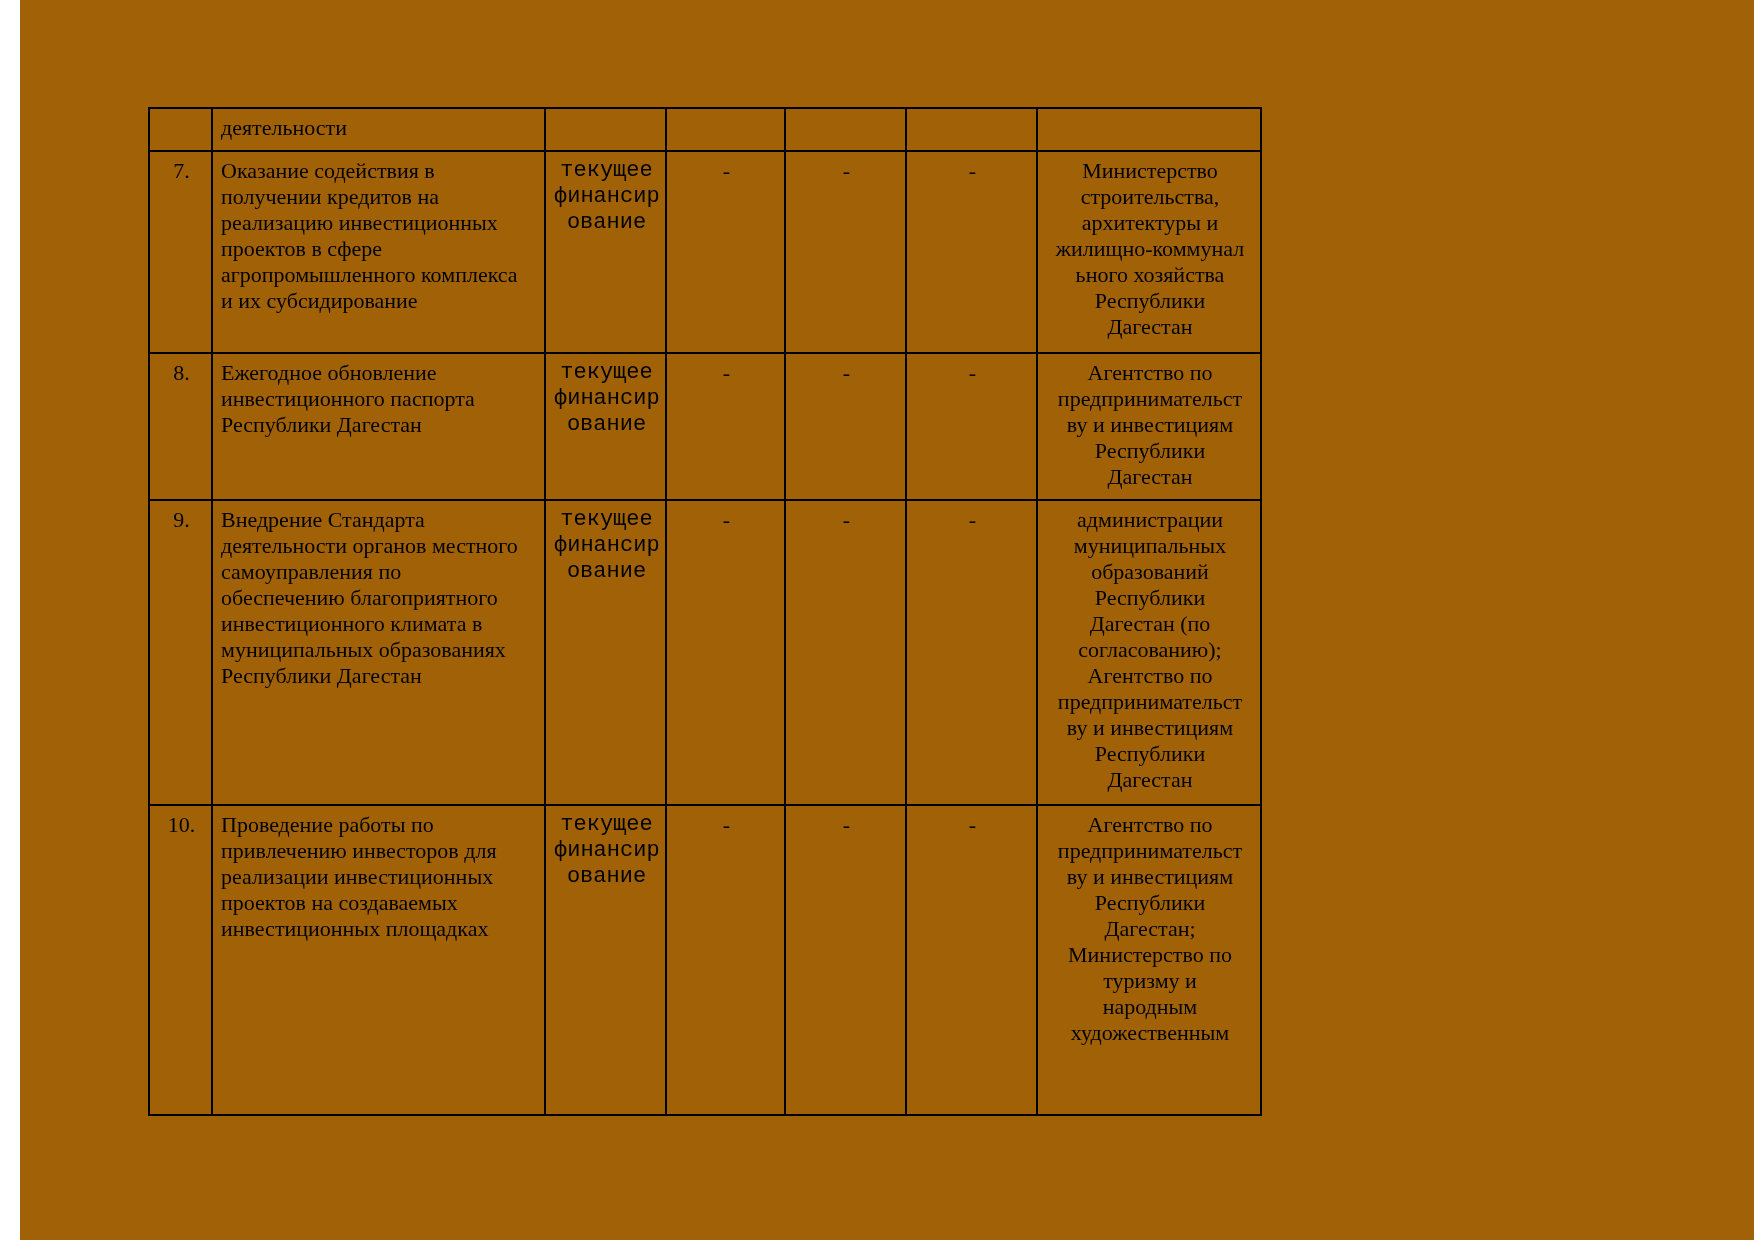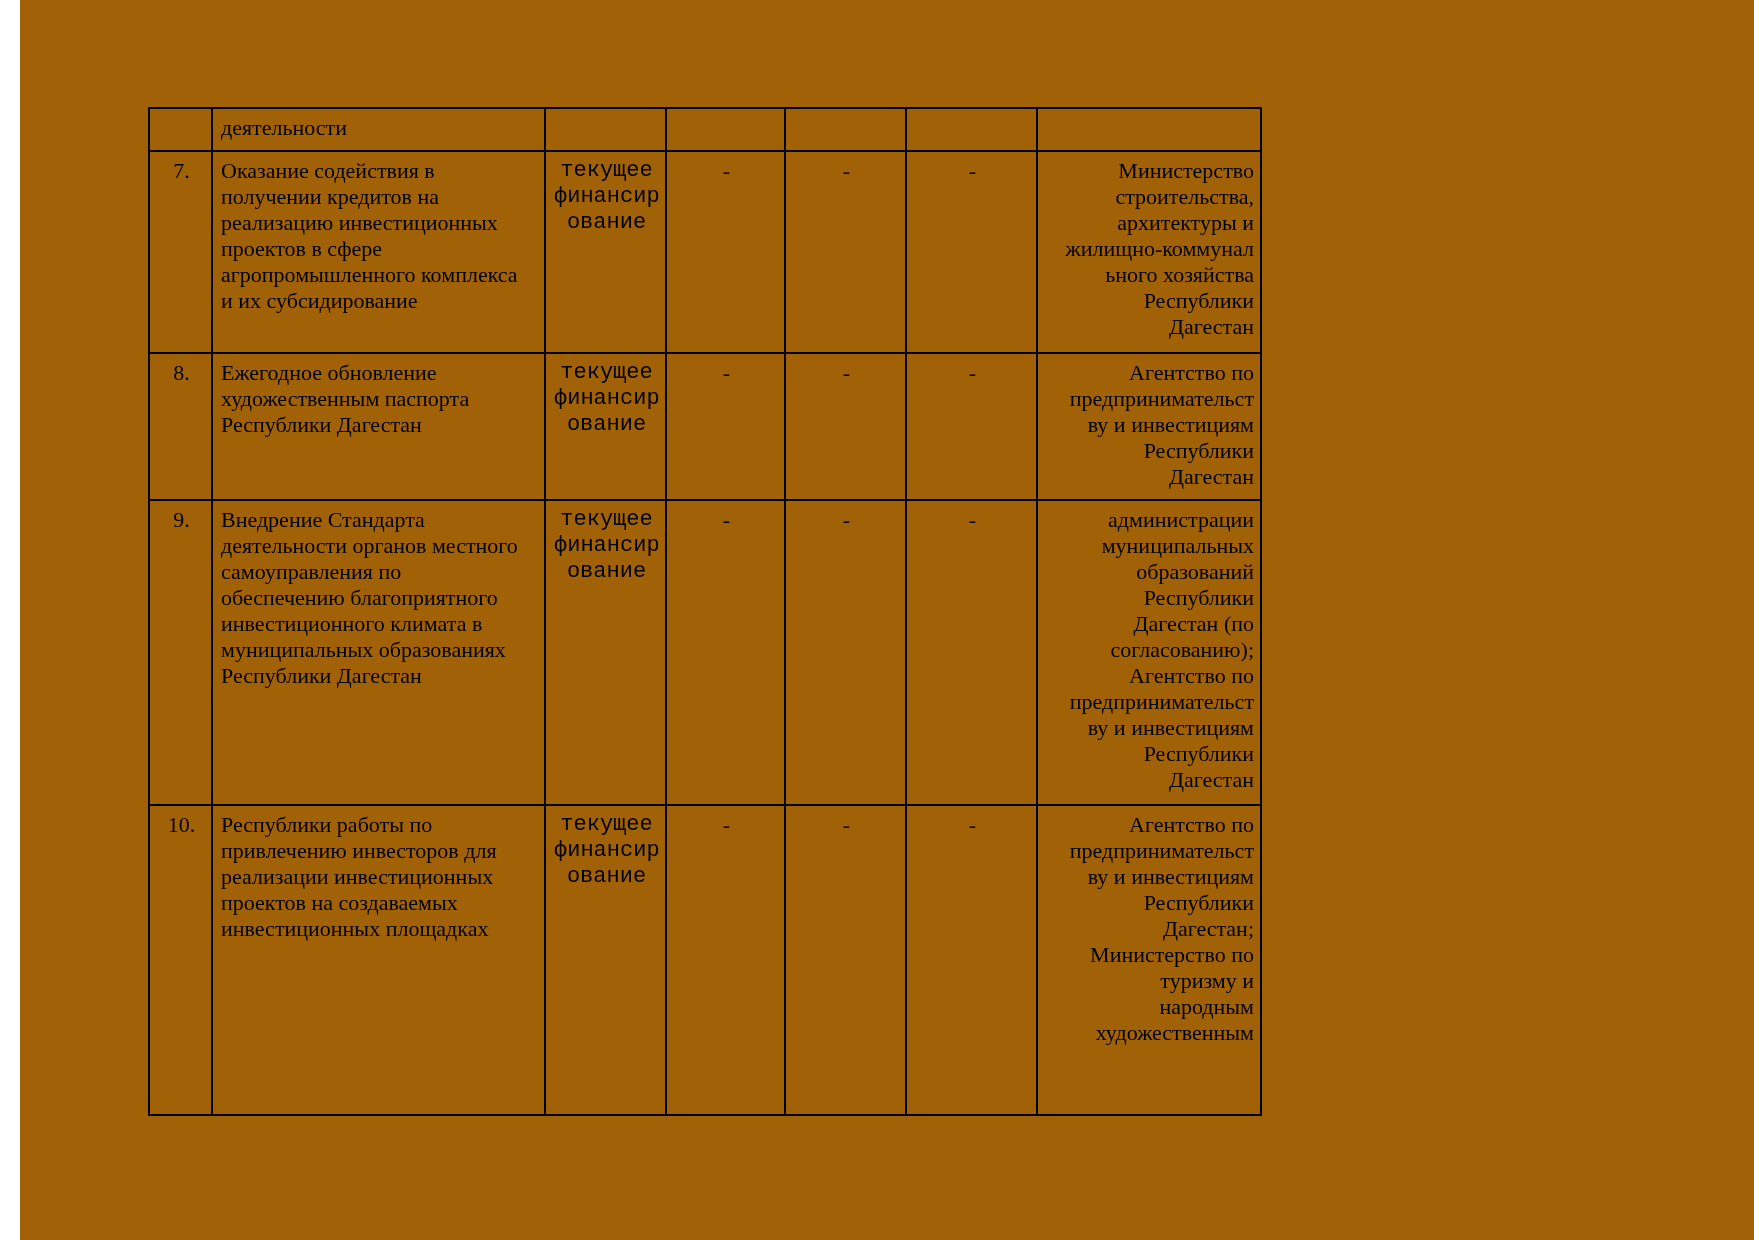--- a/index.html
+++ b/index.html
@@ -33,21 +33,21 @@
     padding: 6px 6px 6px 8px;
     white-space: pre-line;
     overflow: hidden;
   }
   .col-num  { width: 47px;  text-align: center; padding-left: 2px; padding-right: 2px; }
   .col-act  { width: 317px; text-align: left; }
   .col-fin  { width: 105px; text-align: center; padding-left: 2px; padding-right: 2px; font-family: Liberation Mono, monospace; }
   .col-d1   { width: 103px; text-align: center; }
   .col-d2   { width: 105px; text-align: center; }
   .col-d3   { width: 115px; text-align: center; }
-  .col-resp { width: 208px; text-align: right; }
+  .col-resp { width: 208px; text-align: center; }
   tr.row-partial { height: 43px; }
   tr.row-7  { height: 202px; }
   tr.row-8  { height: 147px; }
   tr.row-9  { height: 305px; }
   tr.row-10 { height: 310px; }
 </style>
 </head>
 <body>
 
 <div class="page">
@@ -82,21 +82,21 @@
 архитектуры и
 жилищно-коммунал
 ьного хозяйства
 Республики
 Дагестан</td>
       </tr>
 
       <tr class="row-8">
         <td class="col-num">8.</td>
         <td class="col-act">Ежегодное обновление
-художественным паспорта
+инвестиционного паспорта
 Республики Дагестан</td>
         <td class="col-fin">текущее
 финансир
 ование</td>
         <td class="col-d1">-</td>
         <td class="col-d2">-</td>
         <td class="col-d3">-</td>
         <td class="col-resp">Агентство по
 предпринимательст
 ву и инвестициям
@@ -127,21 +127,21 @@
 согласованию);
 Агентство по
 предпринимательст
 ву и инвестициям
 Республики
 Дагестан</td>
       </tr>
 
       <tr class="row-10">
         <td class="col-num">10.</td>
-        <td class="col-act">Республики работы по
+        <td class="col-act">Проведение работы по
 привлечению инвесторов для
 реализации инвестиционных
 проектов на создаваемых
 инвестиционных площадках</td>
         <td class="col-fin">текущее
 финансир
 ование</td>
         <td class="col-d1">-</td>
         <td class="col-d2">-</td>
         <td class="col-d3">-</td>

